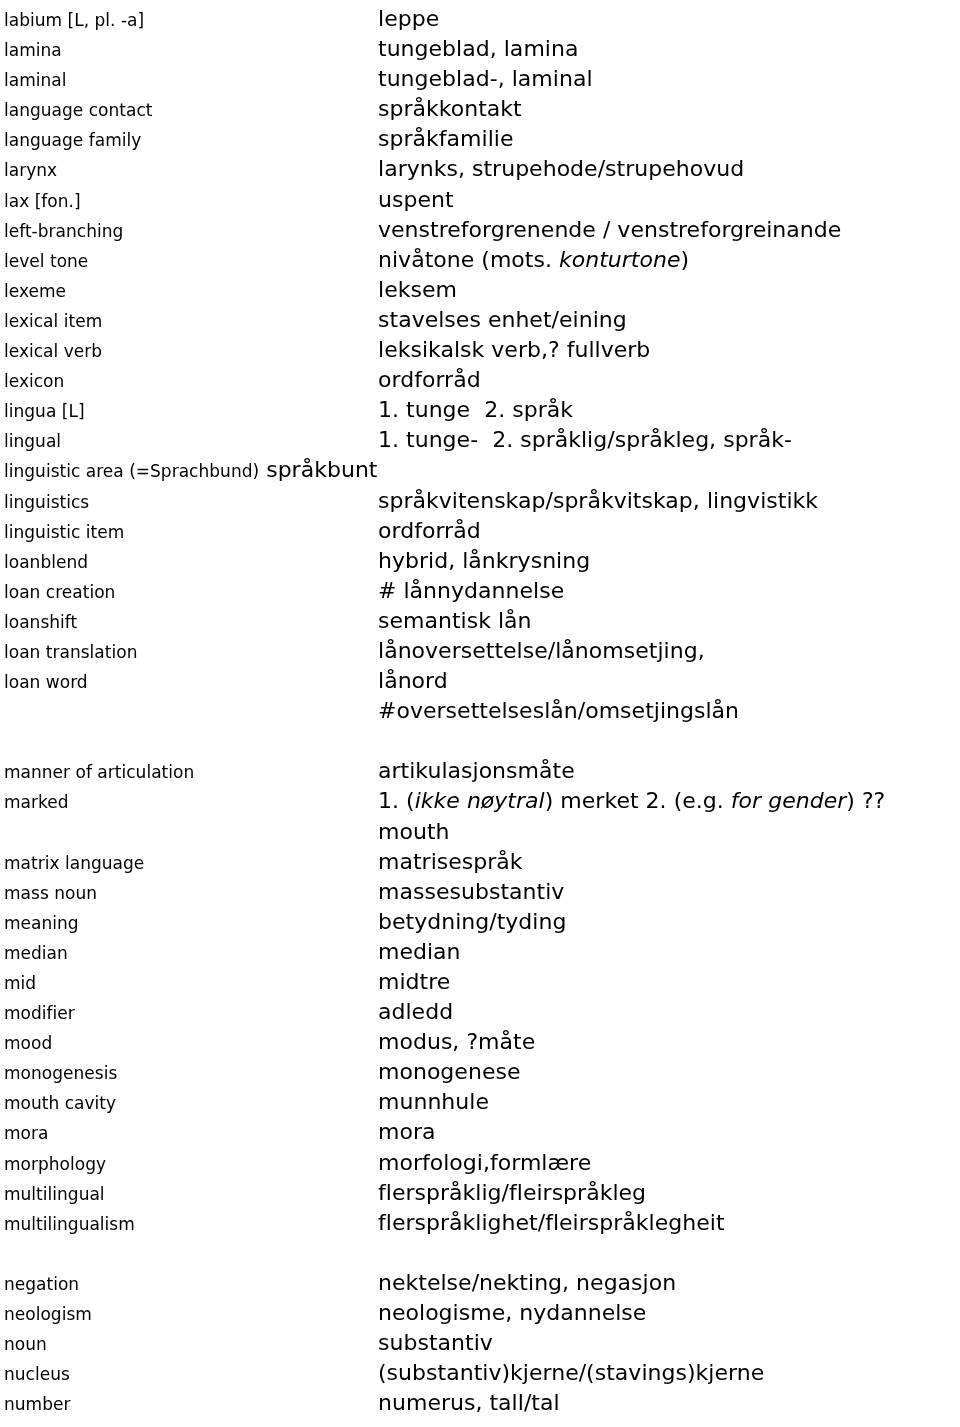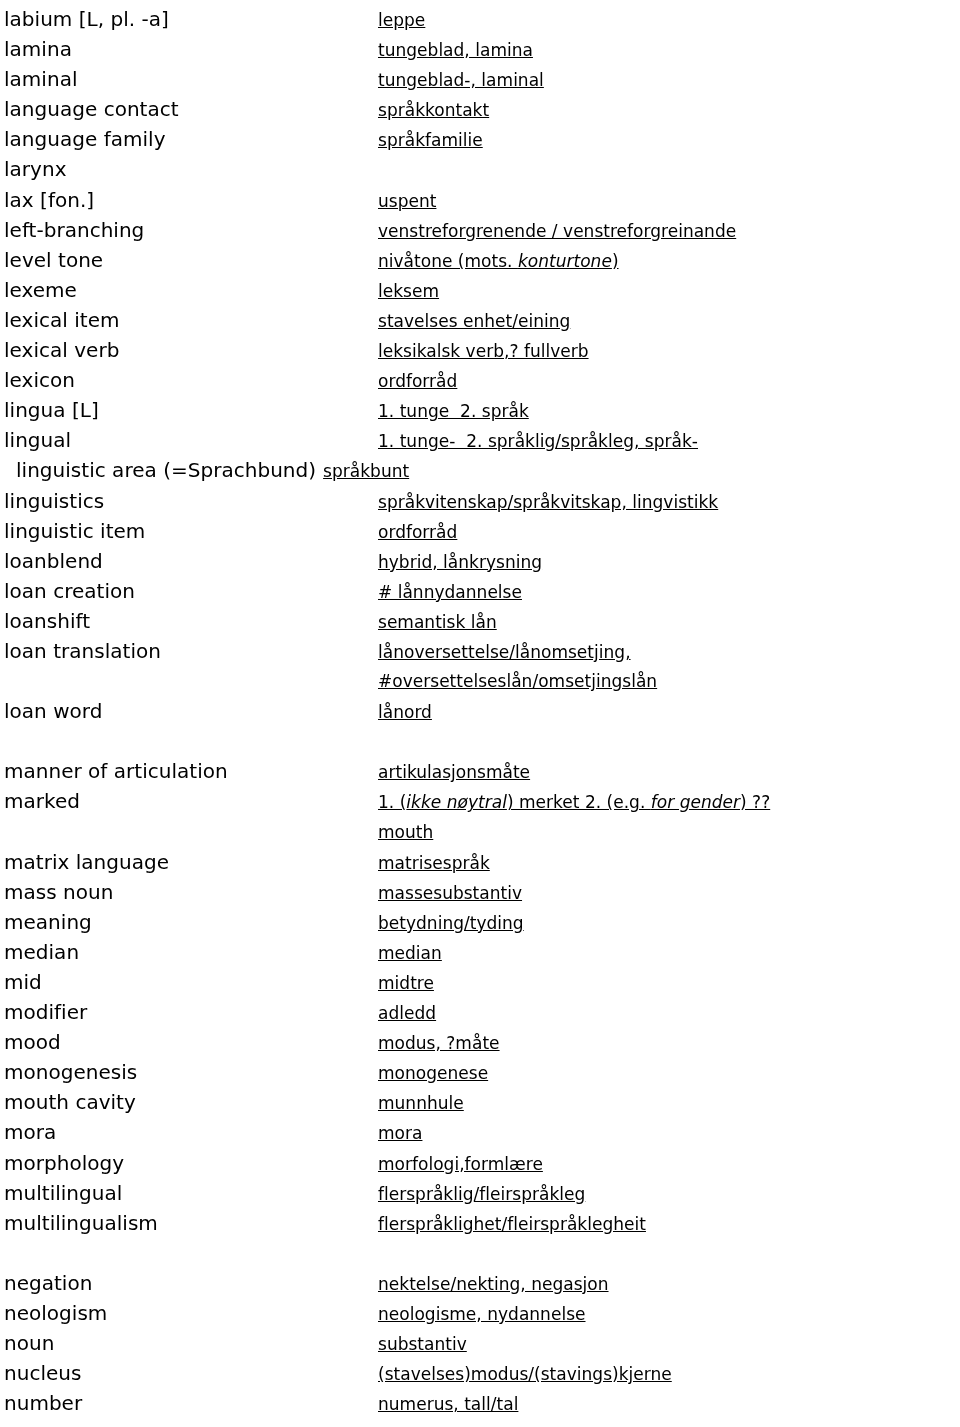--- a/index.html
+++ b/index.html
@@ -27,74 +27,72 @@
     height: 30.1px;
     line-height: 30.1px;
     white-space: pre;
   }
   .row.spacer {
     height: 30.1px;
   }
   .term {
     flex: 0 0 374px;
     width: 374px;
-    font-size: 20px;
+    font-size: 17px;
     letter-spacing: 0.02px;
     white-space: pre;
     overflow: visible;
   }
   
   .term.wide {
     flex: 0 0 auto;
     width: auto;
     padding-right: 7px;
-    margin-left: 12px;
   }
   .gloss {
     flex: 1 1 auto;
-    font-size: 17px;
+    font-size: 22px;
     letter-spacing: 0.02px;
     white-space: pre;
-    text-decoration: underline;
   }
   .gloss i, .term i {
     font-style: italic;
   }
   .cont .term {
     visibility: hidden;
   }
 </style>
 </head>
 <body>
 
 <div id="glossary">
     <div class="row"><span class="term">labium [L, pl. -a]</span><span class="gloss">leppe</span></div>
     <div class="row"><span class="term">lamina</span><span class="gloss">tungeblad, lamina</span></div>
     <div class="row"><span class="term">laminal</span><span class="gloss">tungeblad-, laminal</span></div>
     <div class="row"><span class="term">language contact</span><span class="gloss">språkkontakt</span></div>
     <div class="row"><span class="term">language family</span><span class="gloss">språkfamilie</span></div>
-    <div class="row"><span class="term">larynx</span></div>
+    <div class="row"><span class="term">larynx</span><span class="gloss">larynks, strupehode/strupehovud</span></div>
     <div class="row"><span class="term">lax [fon.]</span><span class="gloss">uspent</span></div>
     <div class="row"><span class="term">left-branching</span><span class="gloss">venstreforgrenende / venstreforgreinande</span></div>
     <div class="row"><span class="term">level tone</span><span class="gloss"><span>nivåtone (mots. </span><i>konturtone</i><span>)</span></span></div>
     <div class="row"><span class="term">lexeme</span><span class="gloss">leksem</span></div>
     <div class="row"><span class="term">lexical item</span><span class="gloss">stavelses enhet/eining</span></div>
     <div class="row"><span class="term">lexical verb</span><span class="gloss">leksikalsk verb,? fullverb</span></div>
     <div class="row"><span class="term">lexicon</span><span class="gloss">ordforråd</span></div>
     <div class="row"><span class="term">lingua [L]</span><span class="gloss">1. tunge  2. språk</span></div>
     <div class="row"><span class="term">lingual</span><span class="gloss">1. tunge-  2. språklig/språkleg, språk-</span></div>
     <div class="row"><span class="term wide">linguistic area (=Sprachbund)</span><span class="gloss">språkbunt</span></div>
     <div class="row"><span class="term">linguistics</span><span class="gloss">språkvitenskap/språkvitskap, lingvistikk</span></div>
     <div class="row"><span class="term">linguistic item</span><span class="gloss">ordforråd</span></div>
     <div class="row"><span class="term">loanblend</span><span class="gloss">hybrid, lånkrysning</span></div>
     <div class="row"><span class="term">loan creation</span><span class="gloss"># lånnydannelse</span></div>
     <div class="row"><span class="term">loanshift</span><span class="gloss">semantisk lån</span></div>
     <div class="row"><span class="term">loan translation</span><span class="gloss">lånoversettelse/lånomsetjing,</span></div>
+    <div class="row"><span class="term">loan word</span><span class="gloss">lånord</span></div>
     <div class="row cont"><span class="term"></span><span class="gloss">#oversettelseslån/omsetjingslån</span></div>
-    <div class="row"><span class="term">loan word</span><span class="gloss">lånord</span></div>
     <div class="row spacer"></div>
     <div class="row"><span class="term">manner of articulation</span><span class="gloss">artikulasjonsmåte</span></div>
     <div class="row"><span class="term">marked</span><span class="gloss"><span>1. (</span><i>ikke nøytral</i><span>) merket 2. (e.g. </span><i>for gender</i><span>) ??</span></span></div>
     <div class="row cont"><span class="term"></span><span class="gloss">mouth</span></div>
     <div class="row"><span class="term">matrix language</span><span class="gloss">matrisespråk</span></div>
     <div class="row"><span class="term">mass noun</span><span class="gloss">massesubstantiv</span></div>
     <div class="row"><span class="term">meaning</span><span class="gloss">betydning/tyding</span></div>
     <div class="row"><span class="term">median</span><span class="gloss">median</span></div>
     <div class="row"><span class="term">mid</span><span class="gloss">midtre</span></div>
     <div class="row"><span class="term">modifier</span><span class="gloss">adledd</span></div>
@@ -102,15 +100,15 @@
     <div class="row"><span class="term">monogenesis</span><span class="gloss">monogenese</span></div>
     <div class="row"><span class="term">mouth cavity</span><span class="gloss">munnhule</span></div>
     <div class="row"><span class="term">mora</span><span class="gloss">mora</span></div>
     <div class="row"><span class="term">morphology</span><span class="gloss">morfologi,formlære</span></div>
     <div class="row"><span class="term">multilingual</span><span class="gloss">flerspråklig/fleirspråkleg</span></div>
     <div class="row"><span class="term">multilingualism</span><span class="gloss">flerspråklighet/fleirspråklegheit</span></div>
     <div class="row spacer"></div>
     <div class="row"><span class="term">negation</span><span class="gloss">nektelse/nekting, negasjon</span></div>
     <div class="row"><span class="term">neologism</span><span class="gloss">neologisme, nydannelse</span></div>
     <div class="row"><span class="term">noun</span><span class="gloss">substantiv</span></div>
-    <div class="row"><span class="term">nucleus</span><span class="gloss">(stavelses)modus/(stavings)kjerne</span></div>
+    <div class="row"><span class="term">nucleus</span><span class="gloss">(substantiv)kjerne/(stavings)kjerne</span></div>
     <div class="row"><span class="term">number</span><span class="gloss">numerus, tall/tal</span></div>
   </div>
 
 </body></html>

